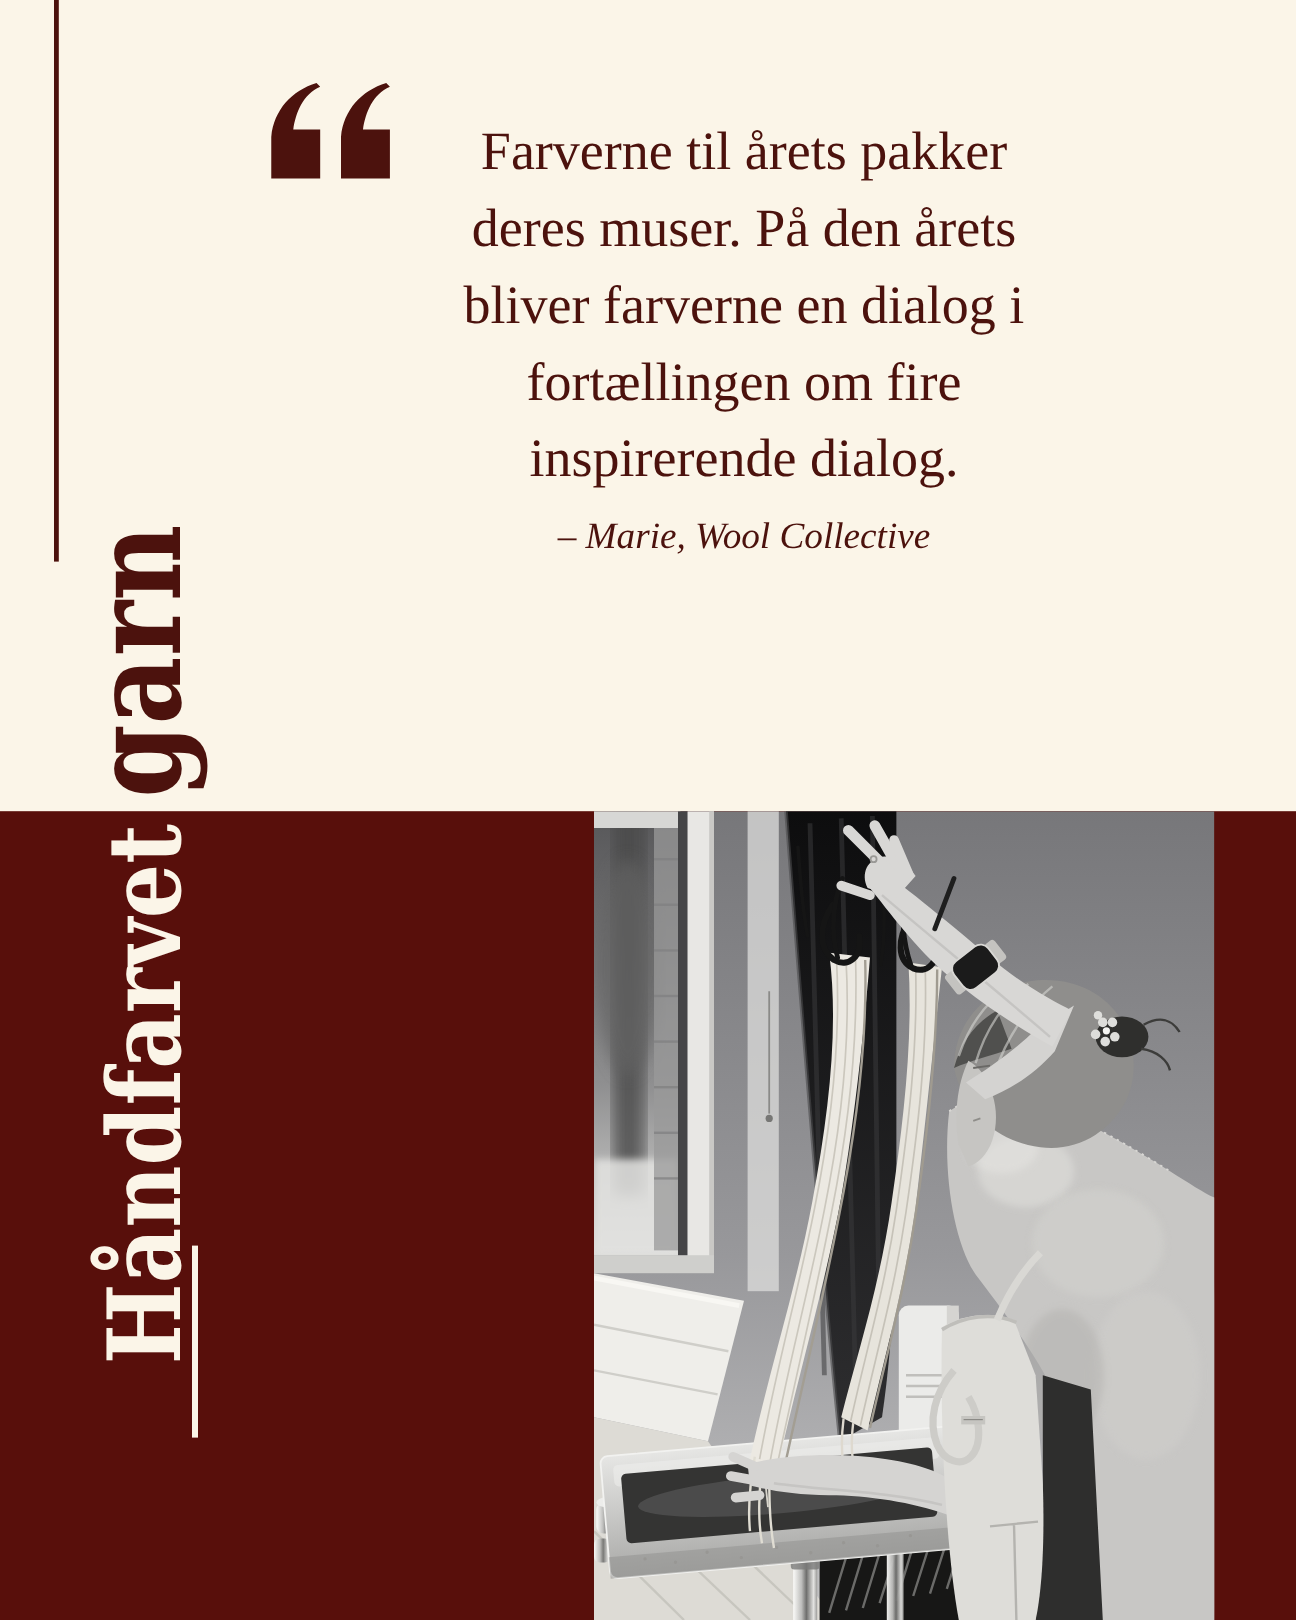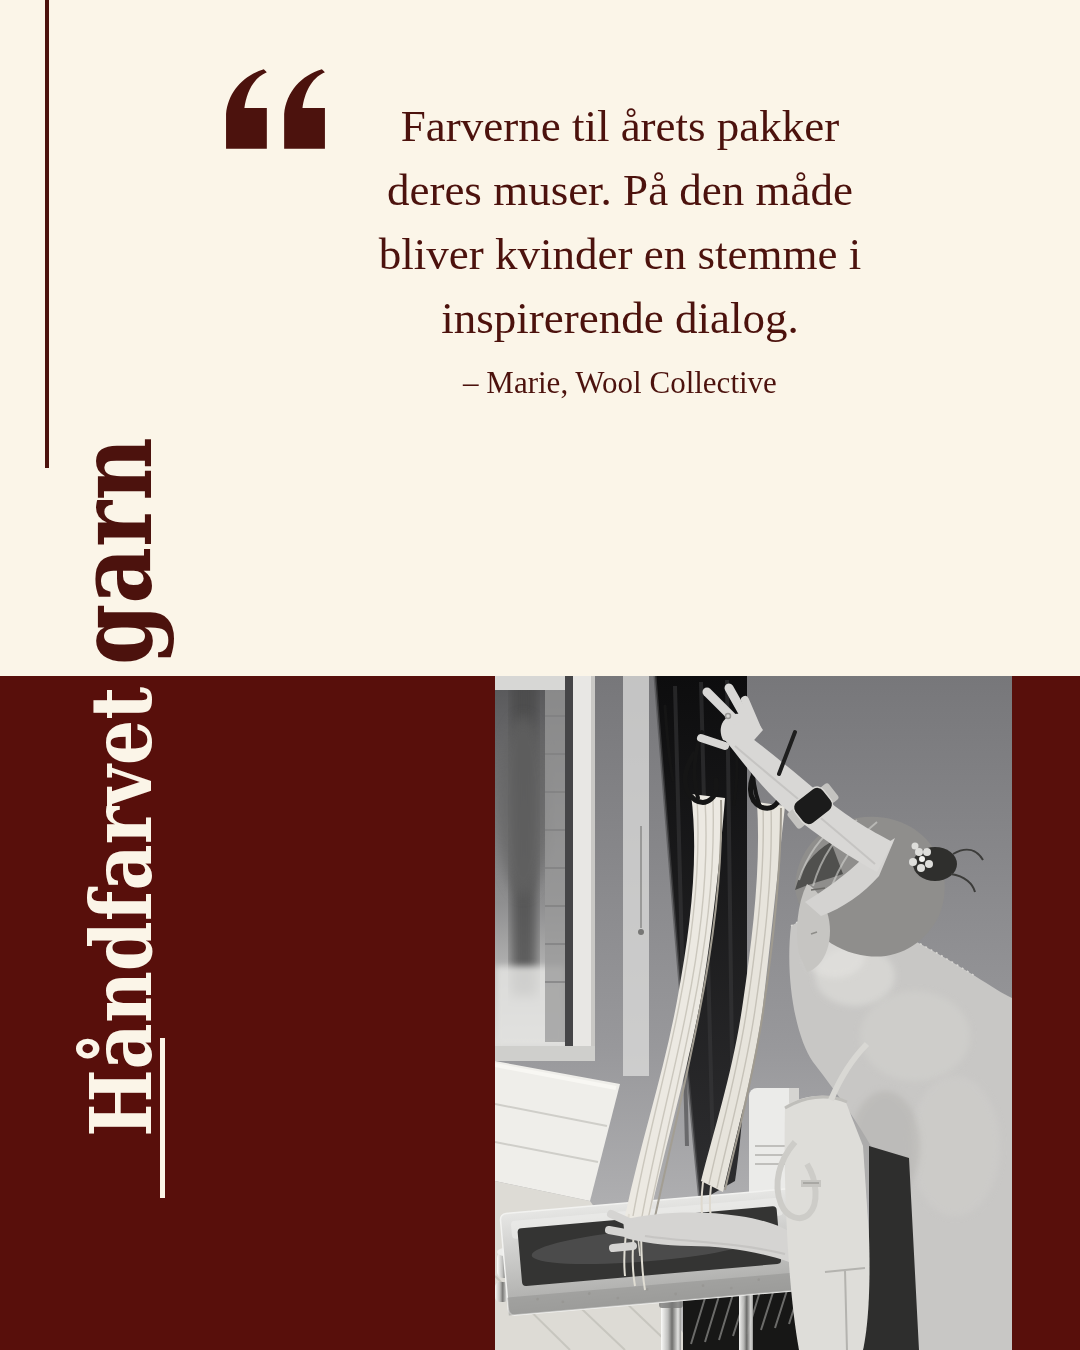--- a/index.html
+++ b/index.html
@@ -31,21 +31,21 @@
     position:absolute;left:223px;top:66px;width:106px;height:86px;
   }
   .quote-block{
     position:absolute;left:280px;top:94px;width:680px;
     text-align:center;color:var(--maroon-text,#4C120D);
   }
   .quote-line{
     font-size:45px;line-height:64px;white-space:nowrap;
   }
   .quote-attribution{
-    margin-top:13px;font-size:31px;line-height:40px;
+    margin-top:13px;font-size:31px;font-style:italic;line-height:40px;
     color:var(--maroon-text,#4C120D);
   }
   
   .vlayer{position:absolute;inset:0;pointer-events:none;}
   .vlayer-top{clip-path:inset(0 0 674px 0);color:var(--maroon-text,#4C120D);}
   .vlayer-bottom{clip-path:inset(676px 0 0 0);color:var(--cream,#FBF5E8);}
   .vtext{
     position:absolute;left:-335px;top:727px;width:900px;height:120px;
     line-height:120px;text-align:center;white-space:nowrap;
     transform:rotate(-90deg) scaleX(0.85);
@@ -69,22 +69,23 @@
 
   <svg class="quote-mark" viewBox="0 0 104 82" aria-hidden="true">
     <g fill="#4C120D">
       <path d="M40 2 C20 8 5 24 3 46 L3 80 L43 80 L43 40 L21 40 C23 26 29 11 43 5 Z"></path>
       <path transform="translate(57 0)" d="M40 2 C20 8 5 24 3 46 L3 80 L43 80 L43 40 L21 40 C23 26 29 11 43 5 Z"></path>
     </g>
   </svg>
 
   <div class="quote-block">
     <div class="quote-line">Farverne til årets pakker</div>
-    <div class="quote-line">deres muser. På den måde</div>
-    <div class="quote-line">bliver kvinder en stemme i</div>
+    <div class="quote-line">deres muser. På den årets</div>
+    <div class="quote-line">bliver farverne en dialog i</div>
+    <div class="quote-line">fortællingen om fire</div>
     <div class="quote-line">inspirerende dialog.</div>
     <div class="quote-attribution">– Marie, Wool Collective</div>
   </div>
 
   <svg class="photo" viewBox="0 0 517 674" aria-hidden="true">
     <defs>
       <linearGradient id="wallGrad" x1="0" y1="0" x2="0" y2="1">
         <stop offset="0" stop-color="#77777a"></stop>
           <stop offset="0.55" stop-color="#98989b"></stop>
           <stop offset="1" stop-color="#c3c3c4"></stop>

